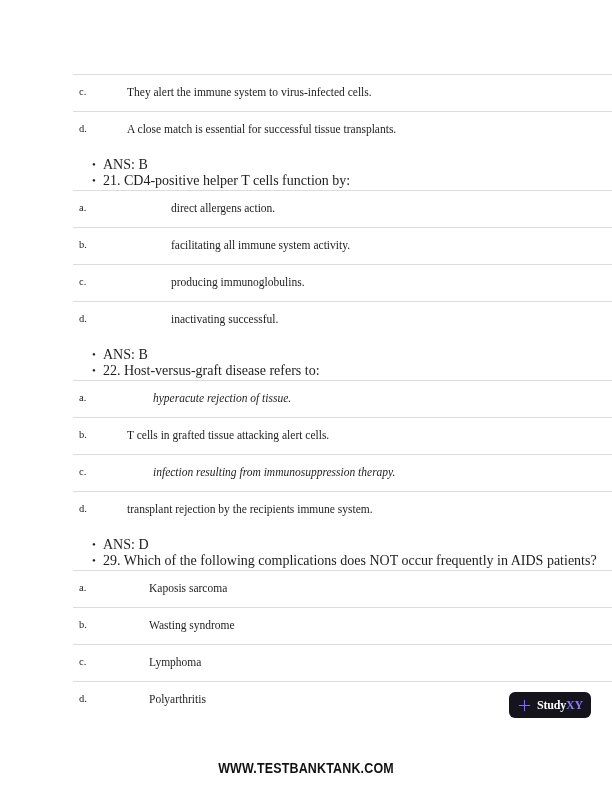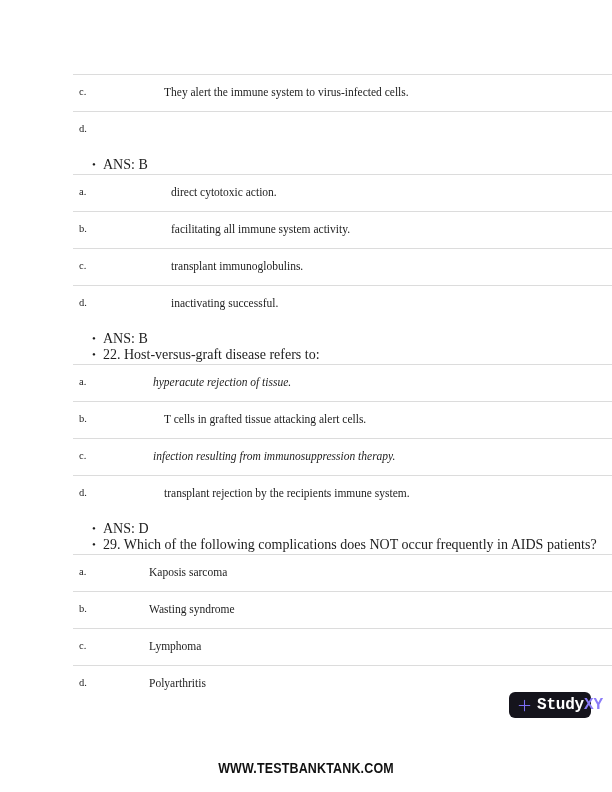--- a/index.html
+++ b/index.html
@@ -52,21 +52,21 @@
     box-sizing: content-box;
     min-width: 14px;
   }
   .opt-text {
     font-size: 11.5px;
     line-height: 14px;
     color: #1d1d1d;
     white-space: nowrap;
   }
   
-  .indent-67 .opt-text { margin-left: 71px; }
+  .indent-67 .opt-text { margin-left: 34px; }
   .indent-94 .opt-text { margin-left: 78px; }
   .indent-76 .opt-text { margin-left: 60px; font-style: italic; }
   .indent-149 .opt-text { margin-left: 56px; }
 
   
   .bullets {
     list-style: none;
     margin: 0;
     padding: 0;
   }
@@ -106,23 +106,23 @@
     padding: 0 9px;
     box-sizing: border-box;
   }
   .badge-plus {
     display: block;
     width: 13px;
     height: 13px;
     flex: 0 0 auto;
   }
   .badge-text {
-    font-family: Liberation Mono, monospace;
+    font-family: Liberation Serif, serif;
     font-weight: bold;
-    font-size: 16px;
+    font-size: 12px;
     letter-spacing: -0.2px;
     color: #ffffff;
     white-space: nowrap;
   }
   .badge-text .xy { color: #8b7cf8; }
 
   
   .footer {
     position: absolute;
     left: 0;
@@ -144,40 +144,42 @@
 
   <div class="qa-area">
       <div class="rule"></div>
       <div class="opt-row indent-67">
         <span class="opt-letter">c.</span>
         <span class="opt-text">They alert the immune system to virus-infected cells.</span>
       </div>
       <div class="rule"></div>
       <div class="opt-row indent-67">
         <span class="opt-letter">d.</span>
+        <span class="opt-text">A close match is essential for successful tissue transplants.</span>
       </div>
       <div class="bullet-group">
         <ul class="bullets">
           <li>ANS: B</li>
+          <li>21. CD4-positive helper T cells function by:</li>
         </ul>
       </div>
       <div class="rule"></div>
       <div class="opt-row indent-94">
         <span class="opt-letter">a.</span>
-        <span class="opt-text">direct cytotoxic action.</span>
+        <span class="opt-text">direct allergens action.</span>
       </div>
       <div class="rule"></div>
       <div class="opt-row indent-94">
         <span class="opt-letter">b.</span>
         <span class="opt-text">facilitating all immune system activity.</span>
       </div>
       <div class="rule"></div>
       <div class="opt-row indent-94">
         <span class="opt-letter">c.</span>
-        <span class="opt-text">transplant immunoglobulins.</span>
+        <span class="opt-text">producing immunoglobulins.</span>
       </div>
       <div class="rule"></div>
       <div class="opt-row indent-94">
         <span class="opt-letter">d.</span>
         <span class="opt-text">inactivating successful.</span>
       </div>
       <div class="bullet-group">
         <ul class="bullets">
           <li>ANS: B</li>
           <li>22. Host-versus-graft disease refers to:</li>

